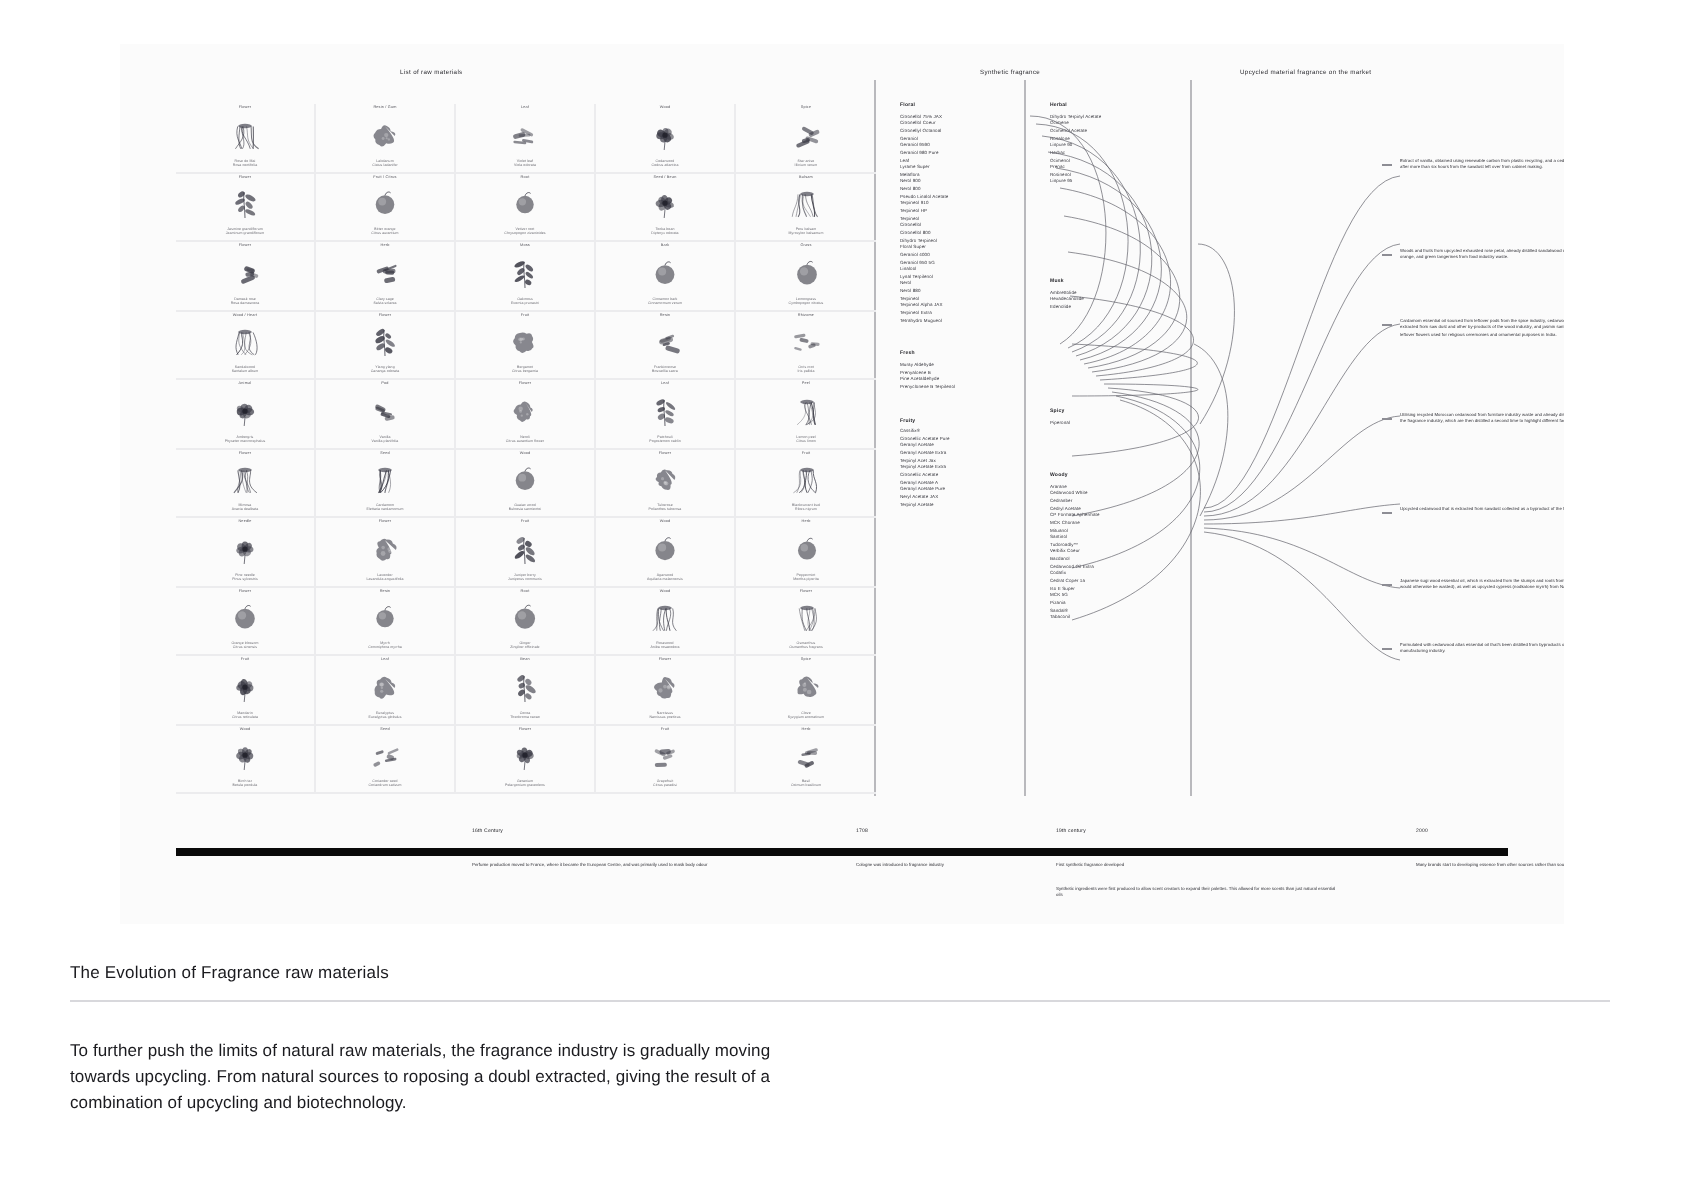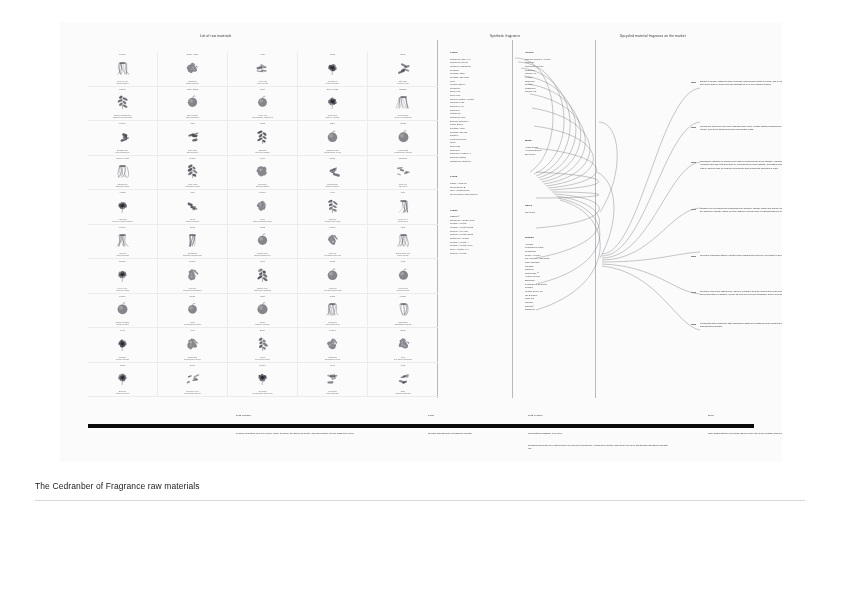--- a/index.html
+++ b/index.html
@@ -1149,15 +1149,16 @@
         <div class="ev2">Synthetic ingredients were first produced to allow scent creators to expand their palettes. This allowed for more scents than just natural essential oils</div>
       </div>
       <div class="tl-node" style="left: 620px;">
         <div class="yr">2000</div>
         <div class="ev">Many brands start to developing essence from other sources rather than sourcing the notes through forestry and animals</div>
       </div>
     </div>
 </div>
 
 <div id="caption">
-  <div id="cap-title">The Cedranber of Fragrance raw materials</div>
+  <div id="cap-title">The Evolution of Fragrance raw materials</div>
   <div id="cap-rule"></div>
+  <div id="cap-body">To further push the limits of natural raw materials, the fragrance industry is gradually moving towards upcycling. From natural sources to roposing a doubl extracted, giving the result of a combination of upcycling and biotechnology.</div>
 </div>
 
 </body></html>

